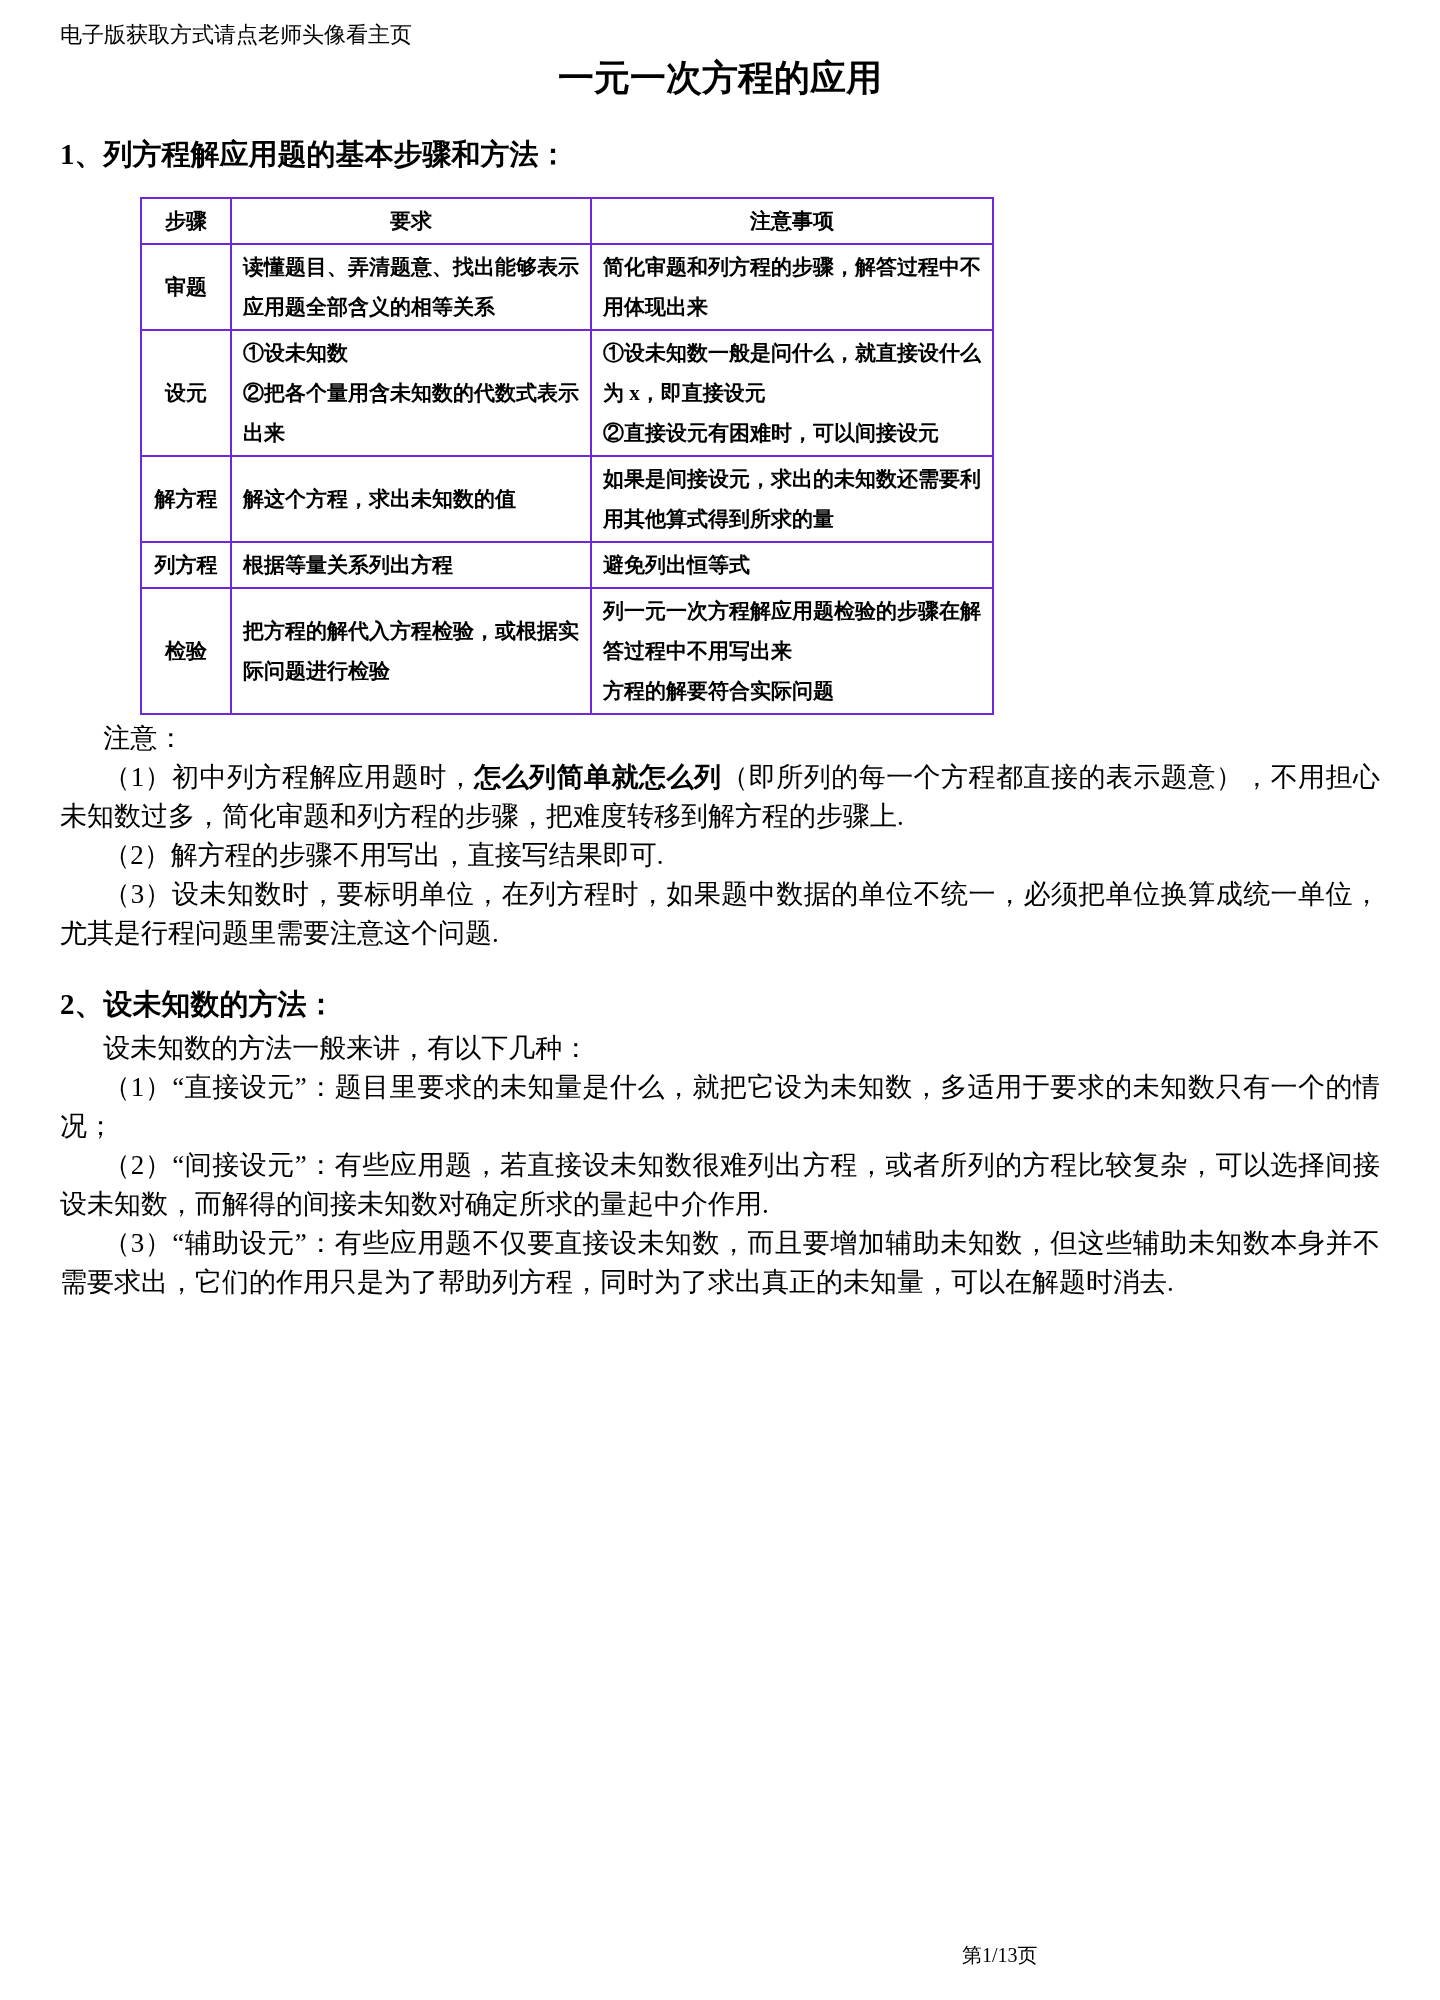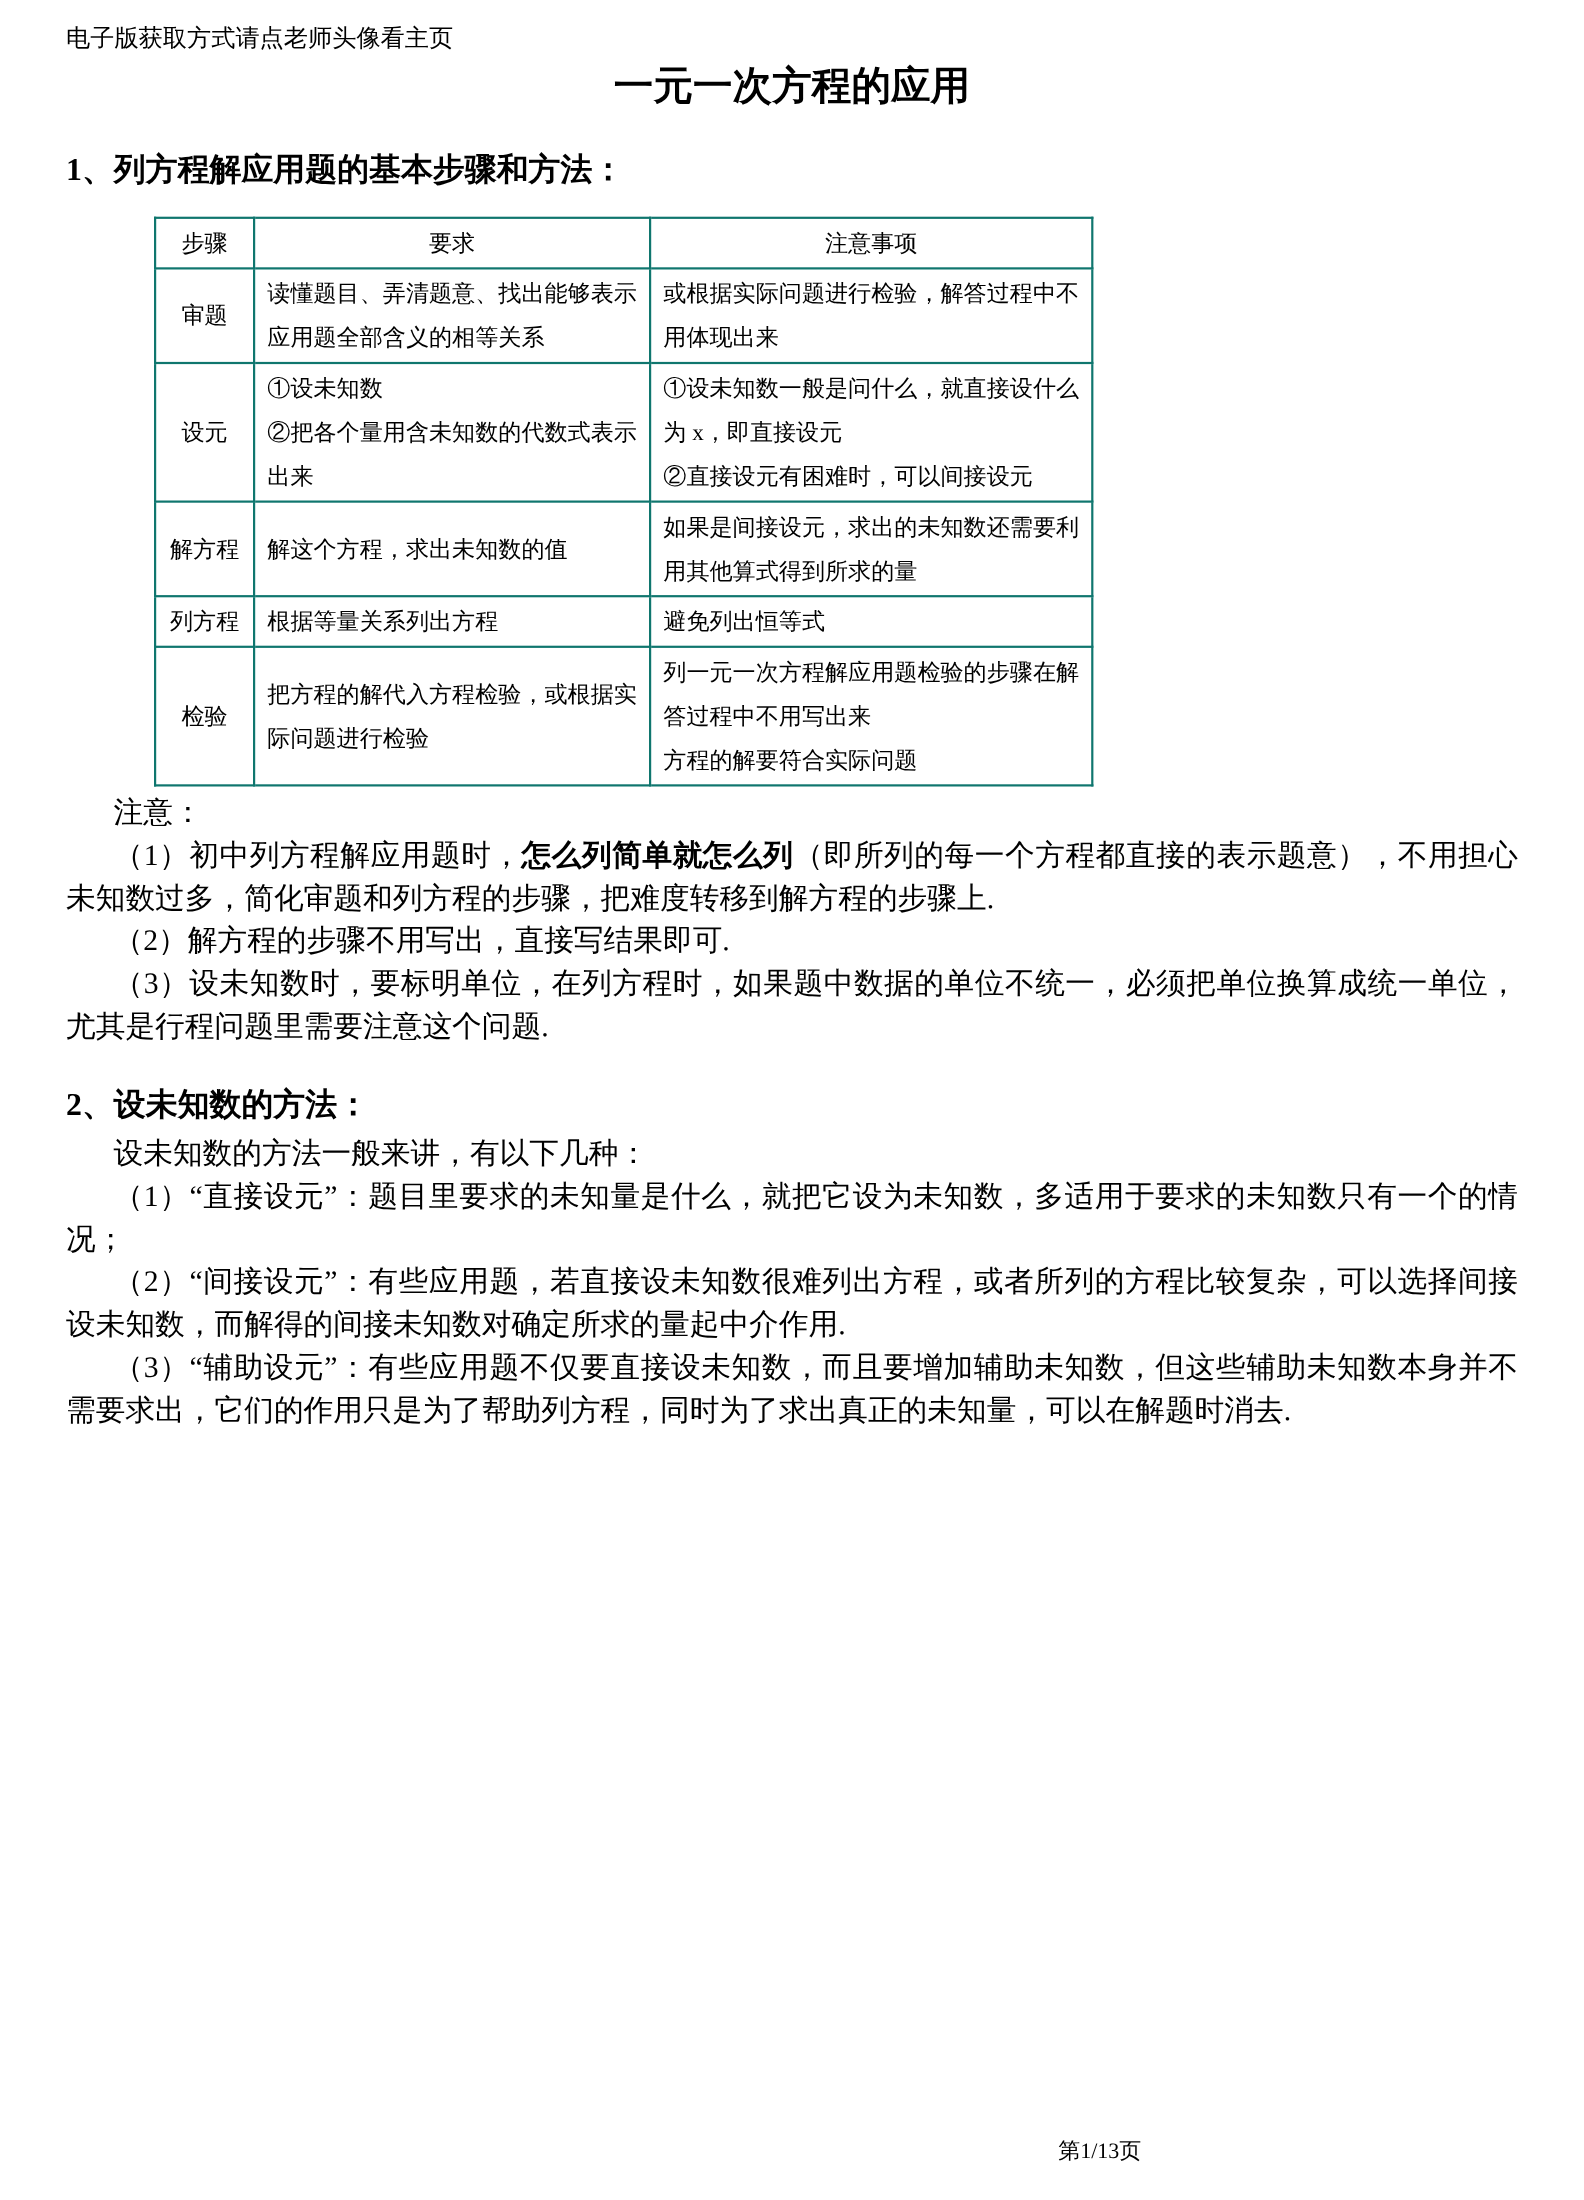--- a/index.html
+++ b/index.html
@@ -39,25 +39,25 @@
     border-collapse: collapse;
     table-layout: fixed;
     width: 852px;
     margin: 22px 0 0 80px;
     font-size: 21px;
   }
   .col-step { width: 90px; }
   .col-req  { width: 360px; }
   .col-note { width: 402px; }
   .steps-table th, .steps-table td {
-    border: 2px solid #0f766e;
+    border: 2px solid #6d28d9;
     padding: 2px 11px;
     line-height: 40px;
     vertical-align: middle;
-    font-weight: 400;
+    font-weight: 700;
   }
   .steps-table th { text-align: center; }
   .cell-step { text-align: center; padding: 2px 4px; }
   .cell-text { white-space: pre-line; text-align: justify; }
 
   .body-text {
     margin-top: 4px;
     font-size: 27px;
     line-height: 39px;
   }
@@ -97,21 +97,21 @@
       <tr>
         <th>步骤</th>
         <th>要求</th>
         <th>注意事项</th>
       </tr>
     </thead>
     <tbody>
       <tr>
         <td class="cell-step">审题</td>
         <td class="cell-text">读懂题目、弄清题意、找出能够表示应用题全部含义的相等关系</td>
-        <td class="cell-text">或根据实际问题进行检验，解答过程中不用体现出来</td>
+        <td class="cell-text">简化审题和列方程的步骤，解答过程中不用体现出来</td>
       </tr>
       <tr>
         <td class="cell-step">设元</td>
         <td class="cell-text">①设未知数
 ②把各个量用含未知数的代数式表示出来</td>
         <td class="cell-text">①设未知数一般是问什么，就直接设什么为 x，即直接设元
 ②直接设元有困难时，可以间接设元</td>
       </tr>
       <tr>
         <td class="cell-step">解方程</td>

